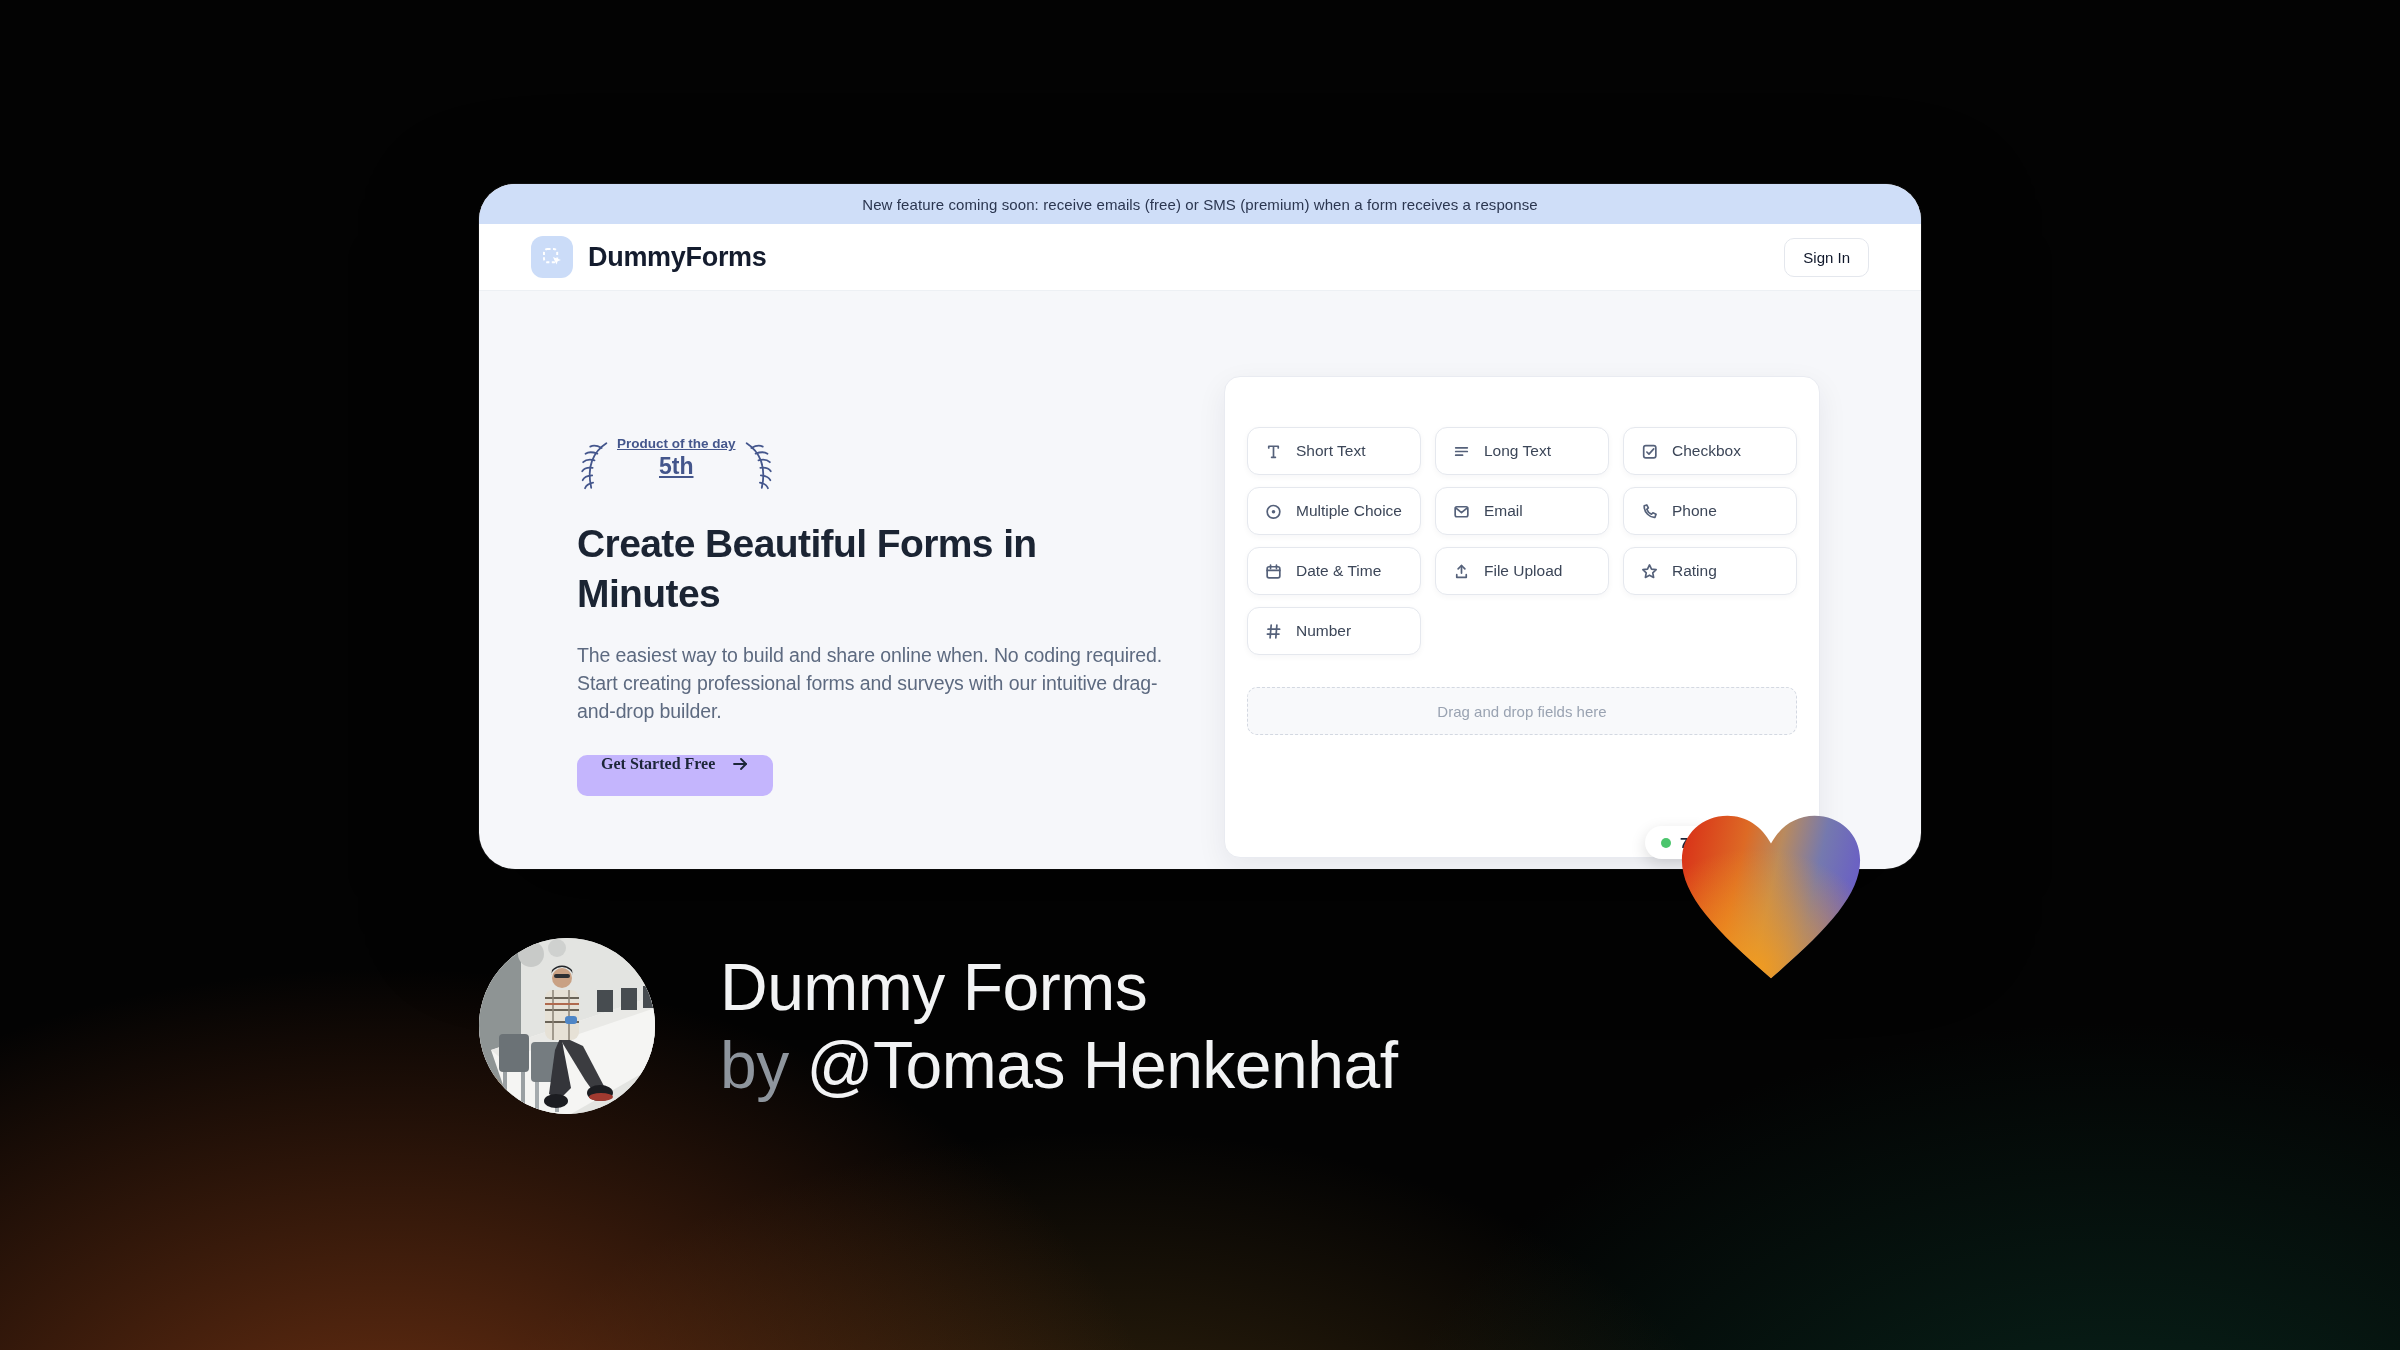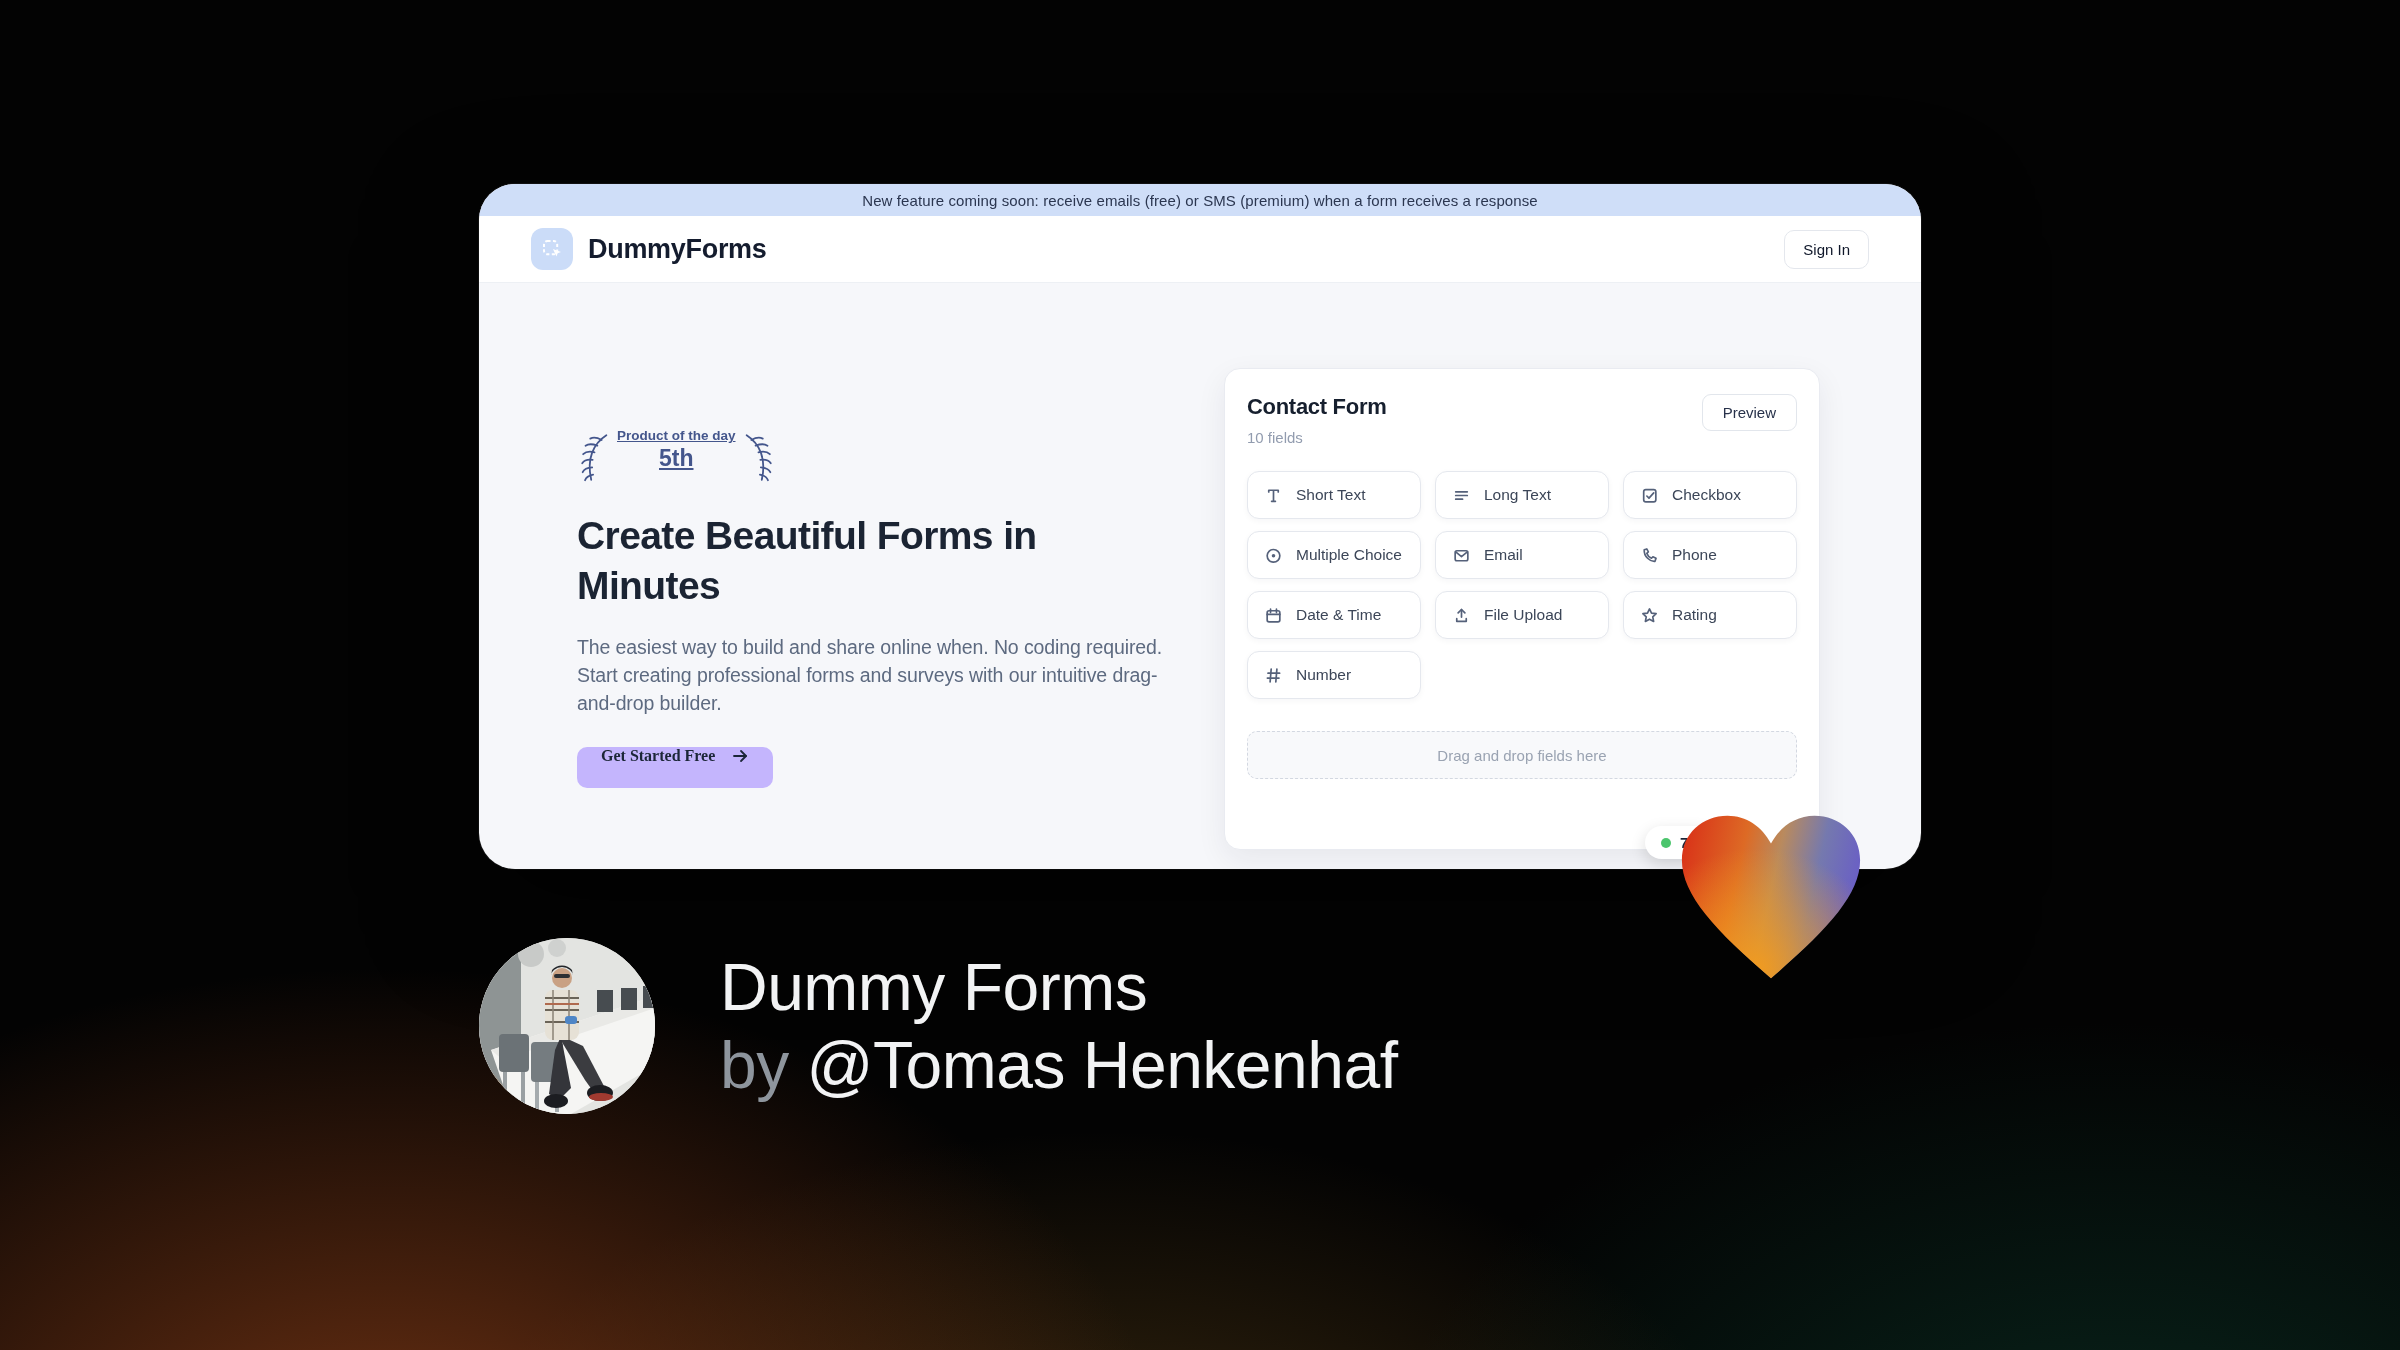--- a/index.html
+++ b/index.html
@@ -11,21 +11,21 @@
       radial-gradient(1050px 700px at 46% 118%, rgba(118,82,28,.55), rgba(0,0,0,0) 66%),
       radial-gradient(1100px 760px at 88% 114%, rgba(16,78,58,.5), rgba(0,0,0,0) 68%),
       #030303;
   }
   
   .browser-card{
     position:absolute;left:479px;top:184px;width:1442px;height:685px;
     border-radius:36px;overflow:hidden;background:#f6f7fa;z-index:1;
     box-shadow:0 40px 110px rgba(0,0,0,.6), 0 0 0 1px rgba(255,255,255,.07);
   }
-  .banner{height:32px;background:#cfdef8;display:flex;align-items:center;justify-content:center;
+  .banner{height:40px;background:#cfdef8;display:flex;align-items:center;justify-content:center;
     font-size:15px;color:#2b3650;letter-spacing:.1px;}
   .topbar{height:66px;background:#ffffff;border-bottom:1px solid #edf0f4;
     display:flex;align-items:center;justify-content:space-between;padding:0 52px;}
   .brand{display:flex;align-items:center;gap:15px;}
   .logo-tile{width:42px;height:42px;border-radius:12px;background:#cbdcf8;
     display:flex;align-items:center;justify-content:center;}
   .brand-name{font-size:27px;font-weight:bold;color:#141c2e;letter-spacing:-.3px;}
   .signin-btn{background:#fff;border:1px solid #e4e7ed;border-radius:10px;
     padding:10px 18px;font-size:15px;color:#0f172a;font-family:inherit;cursor:pointer;}
   .hero{position:relative;height:587px;}
@@ -135,27 +135,20 @@
         <button class="cta-btn">
           <span>Get Started Free</span>
           <svg width="18" height="18" viewBox="0 0 18 18" stroke="#1c2638" stroke-width="1.8" fill="none" stroke-linecap="round" stroke-linejoin="round">
             <path d="M3 9 H15"></path>
               <path d="M10 4 l5 5 -5 5"></path>
           </svg>
         </button>
       </div>
 
       <div class="form-card">
-        <div class="form-head">
-          <div>
-            <h2 class="form-title">Contact Form</h2>
-            <div class="form-sub">10 fields</div>
-          </div>
-          <button class="preview-btn">Preview</button>
-        </div>
 
         <div class="chips">
           <div class="chip">
             <svg viewBox="0 0 18 18">
                 <path d="M4.5 4 h9 M4.5 4 v1.6 M13.5 4 v1.6 M9 4 v10.5 M7.2 14.5 h3.6"></path>
               </svg>
             <span>Short Text</span>
           </div>
           <div class="chip">
             <svg viewBox="0 0 18 18">

